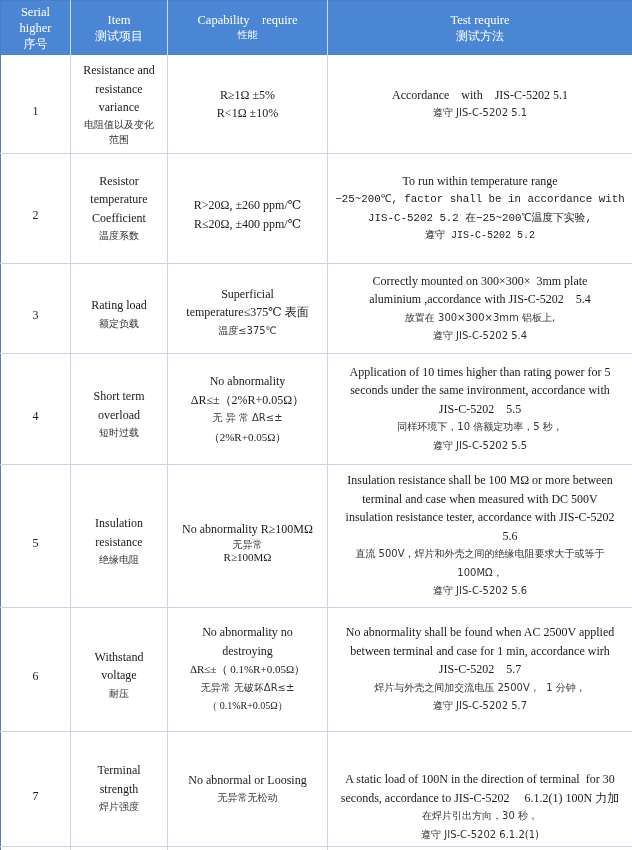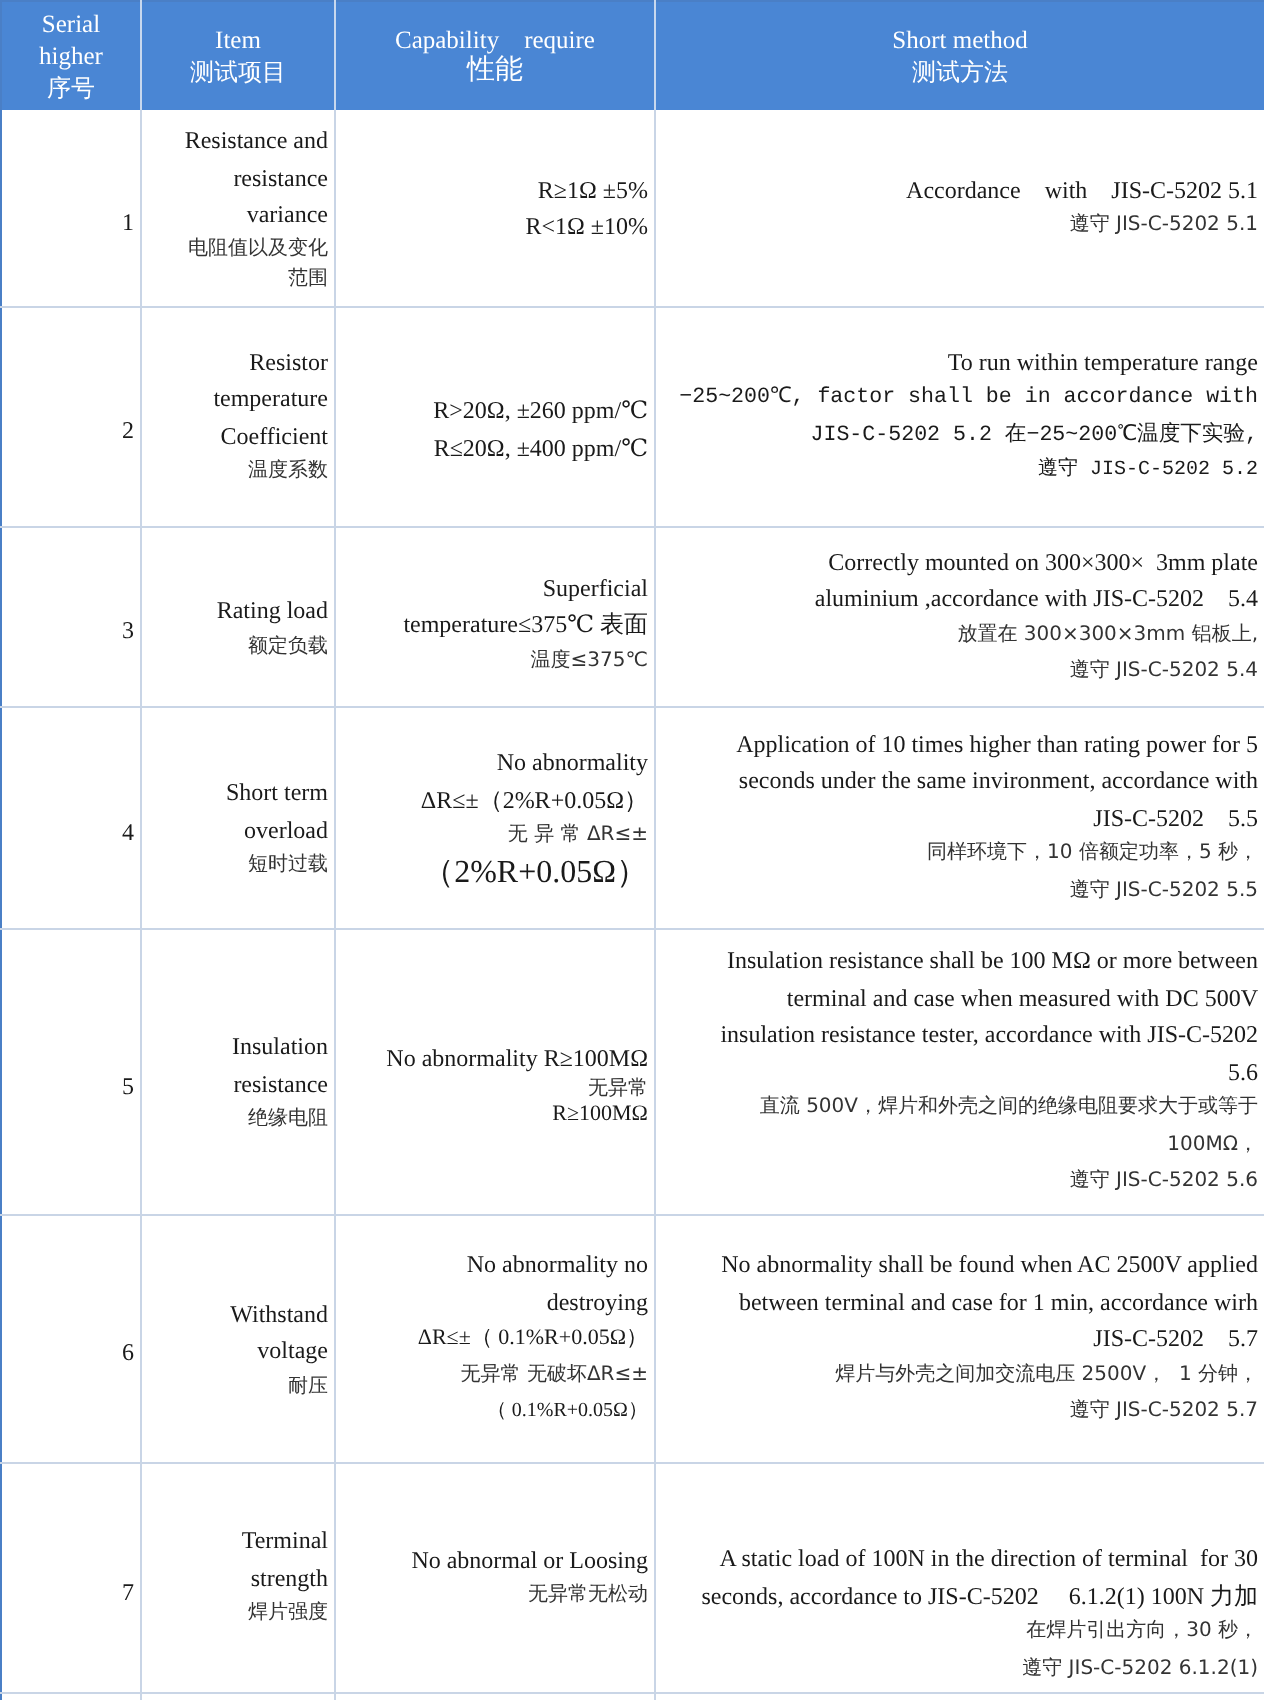--- a/index.html
+++ b/index.html
@@ -4,21 +4,21 @@
 <style>
   html, body { margin: 0; padding: 0; background: #ffffff; }
   body { width: 632px; height: 850px; overflow: hidden; font-family: "Liberation Serif", "DejaVu Serif", serif; color: #1a1a1a; }
   table.spec { border-collapse: collapse; width: 632px; table-layout: fixed; border: 1px solid #4a7fc6; }
   table.spec col.c1 { width: 70px; }
   table.spec col.c2 { width: 97px; }
   table.spec col.c3 { width: 160px; }
   table.spec col.c4 { width: 305px; }
   th { background: #4a86d4; color: #ffffff; font-weight: normal; font-size: 12.5px; line-height: 16px; padding: 2px 3px; border-right: 1px solid #c8d8ee; text-align: center; vertical-align: middle; height: 50px; }
   th:last-child { border-right: none; }
-  td { font-size: 12px; line-height: 18.5px; text-align: right; vertical-align: middle; padding: 2px 3px; border-right: 1px solid #c9d5e6; border-bottom: 1px solid #c9d5e6; }
+  td { font-size: 12px; line-height: 18.5px; text-align: center; vertical-align: middle; padding: 2px 3px; border-right: 1px solid #c9d5e6; border-bottom: 1px solid #c9d5e6; }
   td:last-child { border-right: none; }
   td.serial { font-size: 12px; padding-top: 16px; }
   .zh { font-family: "DejaVu Sans", sans-serif; font-size: 10px; color: #333; }
   .mono { font-family: "Liberation Mono", "DejaVu Sans Mono", monospace; font-size: 11.5px; }
   .line { display: block; }
   tr.r1 td { height: 80px; }
   tr.r2 td { height: 91px; }
   tr.r3 td { height: 71px; }
   tr.r4 td { height: 92px; }
   tr.r5 td { height: 124px; }
@@ -42,24 +42,24 @@
         <span class="line">Serial</span>
         <span class="line">higher</span>
         <span class="line" style="font-family:'DejaVu Sans',sans-serif;font-size:12px;">序号</span>
       </th>
       <th>
         <span class="line">Item</span>
         <span class="line" style="font-family:'DejaVu Sans',sans-serif;font-size:12px;">测试项目</span>
       </th>
       <th>
         <span class="line" style="white-space:pre;">Capability    require</span>
-        <span class="line" style="font-family:Liberation Mono, monospace;font-size:14px;">性能</span>
-      </th>
-      <th>
-        <span class="line">Short method</span>
+        <span class="line" style="font-family:Liberation Mono, monospace;font-size:10px;">性能</span>
+      </th>
+      <th>
+        <span class="line">Test require</span>
         <span class="line" style="font-family:'DejaVu Sans',sans-serif;font-size:12px;">测试方法</span>
       </th>
     </tr>
   </thead>
   <tbody>
 
     <tr class="r1">
       <td class="serial">1</td>
       <td>
         <span class="line">Resistance and</span>
@@ -121,21 +121,21 @@
       <td class="serial">4</td>
       <td style="padding-top:14px;">
         <span class="line">Short term</span>
         <span class="line">overload</span>
         <span class="line zh">短时过载</span>
       </td>
       <td>
         <span class="line">No abnormality</span>
         <span class="line">ΔR≤±（2%R+0.05Ω）</span>
         <span class="line zh">无 异 常  ΔR≤±</span>
-        <span class="line" style="font-size:16px;">（2%R+0.05Ω）</span>
+        <span class="line" style="font-size:11px;">（2%R+0.05Ω）</span>
       </td>
       <td>
         <span class="line">Application of 10 times higher than rating power for 5</span>
         <span class="line">seconds under the same invironment, accordance with</span>
         <span class="line" style="white-space:pre;">JIS-C-5202    5.5</span>
         <span class="line zh">同样环境下，10 倍额定功率，5 秒，</span>
         <span class="line zh">遵守 JIS-C-5202 5.5</span>
       </td>
     </tr>
 

